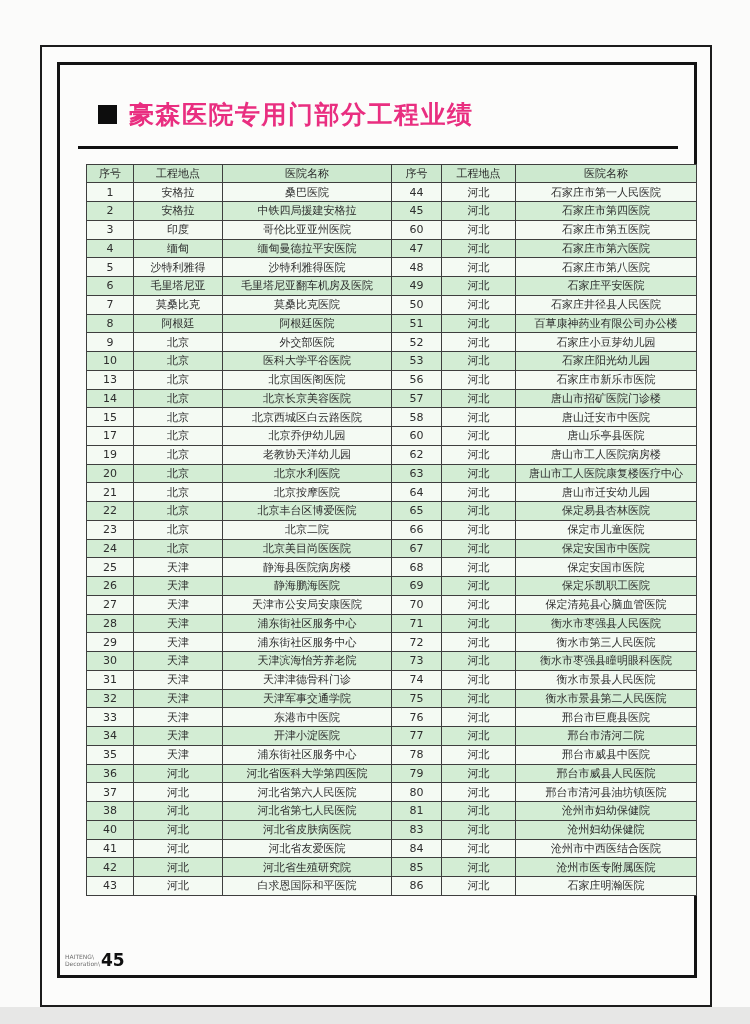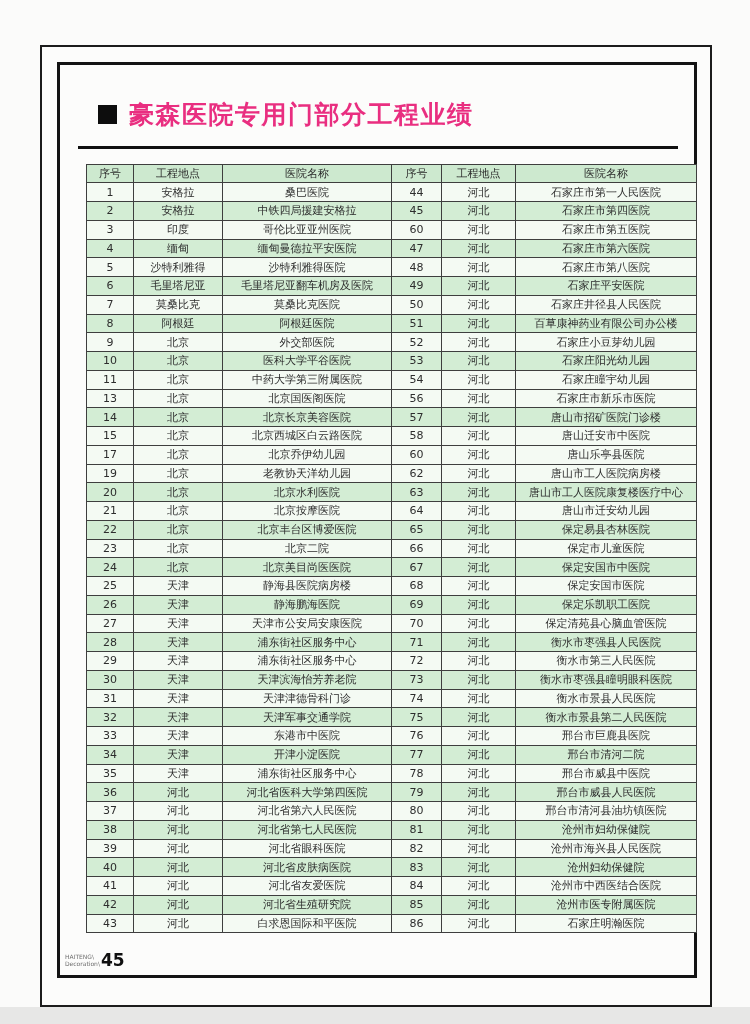--- a/index.html
+++ b/index.html
@@ -197,28 +197,20 @@
             </tr>
             <tr class="green">
               <td>10</td>
               <td>北京</td>
               <td>医科大学平谷医院</td>
               <td>53</td>
               <td>河北</td>
               <td>石家庄阳光幼儿园</td>
             </tr>
             <tr class="light">
-              <td>11</td>
-              <td>北京</td>
-              <td>中药大学第三附属医院</td>
-              <td>54</td>
-              <td>河北</td>
-              <td>石家庄瞳宇幼儿园</td>
-            </tr>
-            <tr class="light">
               <td>13</td>
               <td>北京</td>
               <td>北京国医阁医院</td>
               <td>56</td>
               <td>河北</td>
               <td>石家庄市新乐市医院</td>
             </tr>
             <tr class="green">
               <td>14</td>
               <td>北京</td>
@@ -395,28 +387,20 @@
               <td>河北</td>
               <td>邢台市清河县油坊镇医院</td>
             </tr>
             <tr class="green">
               <td>38</td>
               <td>河北</td>
               <td>河北省第七人民医院</td>
               <td>81</td>
               <td>河北</td>
               <td>沧州市妇幼保健院</td>
-            </tr>
-            <tr class="light">
-              <td>39</td>
-              <td>河北</td>
-              <td>河北省眼科医院</td>
-              <td>82</td>
-              <td>河北</td>
-              <td>沧州市海兴县人民医院</td>
             </tr>
             <tr class="green">
               <td>40</td>
               <td>河北</td>
               <td>河北省皮肤病医院</td>
               <td>83</td>
               <td>河北</td>
               <td>沧州妇幼保健院</td>
             </tr>
             <tr class="light">

